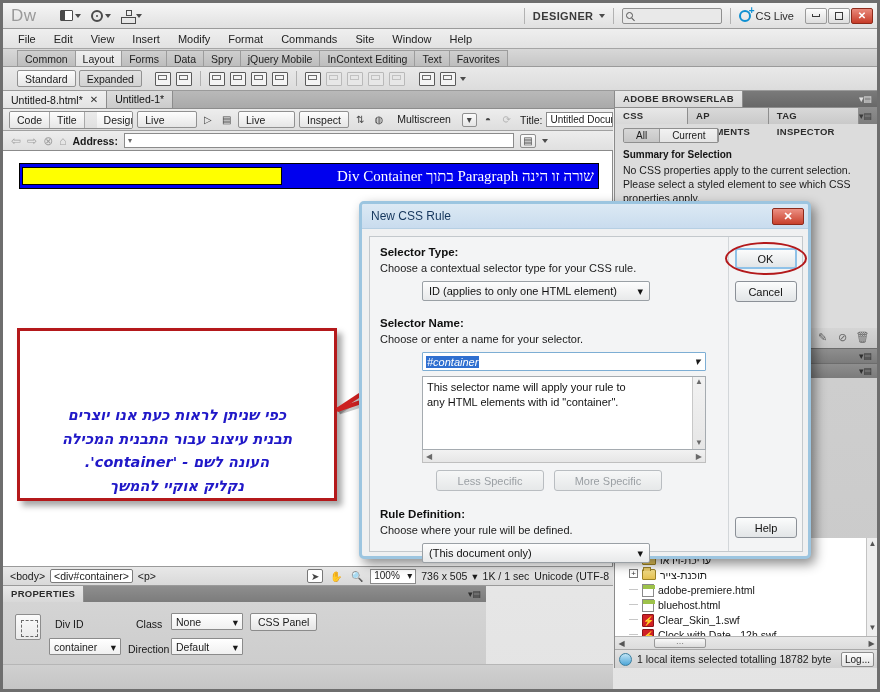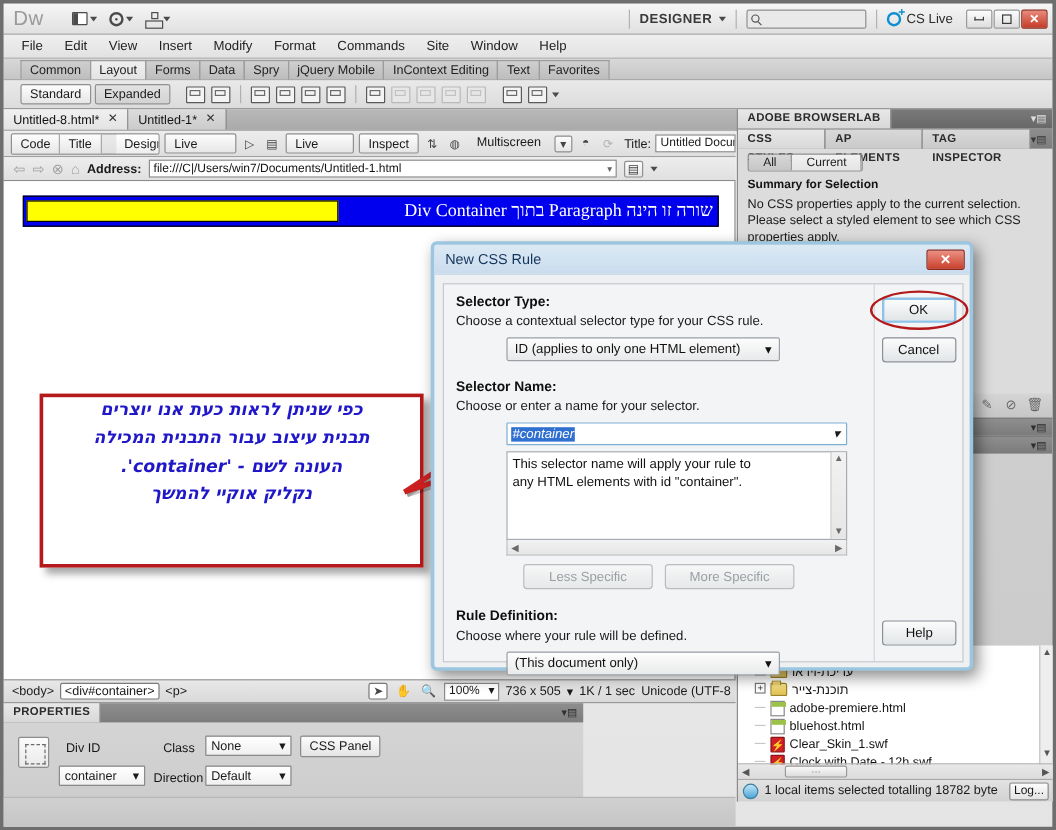--- a/index.html
+++ b/index.html
@@ -131,21 +131,21 @@
     background:linear-gradient(#b9b9b9,#a9a9a9);
     border-bottom:1px solid #8c8c8c;
     display:flex; align-items:flex-end;
   }
   .dtab{
     height:17px; line-height:16px; padding:0 8px; font-size:10.5px;
     display:flex;align-items:center;gap:7px;
     border-right:1px solid #8c8c8c; color:#111;
   }
   .dtab.active{ background:linear-gradient(#f0f0f0,#e3e3e3); }
-  .dtab.inactive{ background:linear-gradient(#dcdcdc,#cbcbcb); }
+  .dtab.inactive{ background:linear-gradient(#dcdcdc,#cbcbcb);flex-direction:column; }
   .xmark{ font-size:10px; color:#333; }
   .docpath{
     margin-left:auto; padding-right:6px; font-size:10.5px; color:#1c1c1c;
     display:flex;align-items:center;gap:6px;
   }
   .restore-g{width:9px;height:8px;border:1.3px solid #333;position:relative;}
   .restore-g:after{content:"";position:absolute;left:2px;top:-3px;width:9px;height:8px;border:1.3px solid #333;border-bottom:none;border-left:none;}
 
   
   .doctoolbar{
@@ -193,24 +193,24 @@
     display:flex; align-items:center; padding-right:4px;
     white-space:nowrap;
   }
   .yellow-box{
     position:absolute; left:2px; top:3px; width:260px; height:18px;
     background:#ffff00; border:1px solid #000;
   }
 
   
   .callout{
-    position:absolute; left:30px; top:325px; width:320px; height:145px;
+    position:absolute; left:14px; top:325px; width:320px; height:173px;
     background:#ffffff; border:3px solid #b4191b;
     box-shadow: 5px 5px 6px rgba(0,0,0,0.35);
-    display:flex; align-items:flex-start; justify-content:center;
+    display:flex; align-items:flex-end; justify-content:center;
     z-index:30;
   }
   .callout-txt{
     direction:rtl; text-align:center; color:#2018c8;
     font-family:"DejaVu Sans", sans-serif;
     font-size:14.5px; font-weight:bold; font-style:italic;
     line-height:1.62; padding:0 10px;
   }
   .arrows{ position:absolute; left:330px; top:335px; width:140px; height:110px; z-index:31; pointer-events:none;}
 
@@ -556,21 +556,20 @@
     <div class="titlefield">Untitled Docum</div>
   </div>
 
   <div class="addressbar">
     <span class="nav-ico">⇦</span>
     <span class="nav-ico">⇨</span>
     <span class="nav-ico">⊗</span>
     <span class="nav-ico">⌂</span>
     <span style="font-weight:bold;font-size:10.5px">Address:</span>
     <div class="addr-input">
-      <span>file:///C|/Users/win7/Documents/Untitled-1.html</span>
       <span class="addr-caret">▾</span>
     </div>
     <span class="mini-ico" style="border:1px solid #8f8f8f;border-radius:2px;background:linear-gradient(#fcfcfc,#e6e6e6)">▤</span>
     <span class="caret"></span>
   </div>
 
   <div class="canvas">
     <div class="container-div">
       <span>שורה זו הינה Paragraph בתוך Div Container</span>
       <span class="yellow-box"></span>

